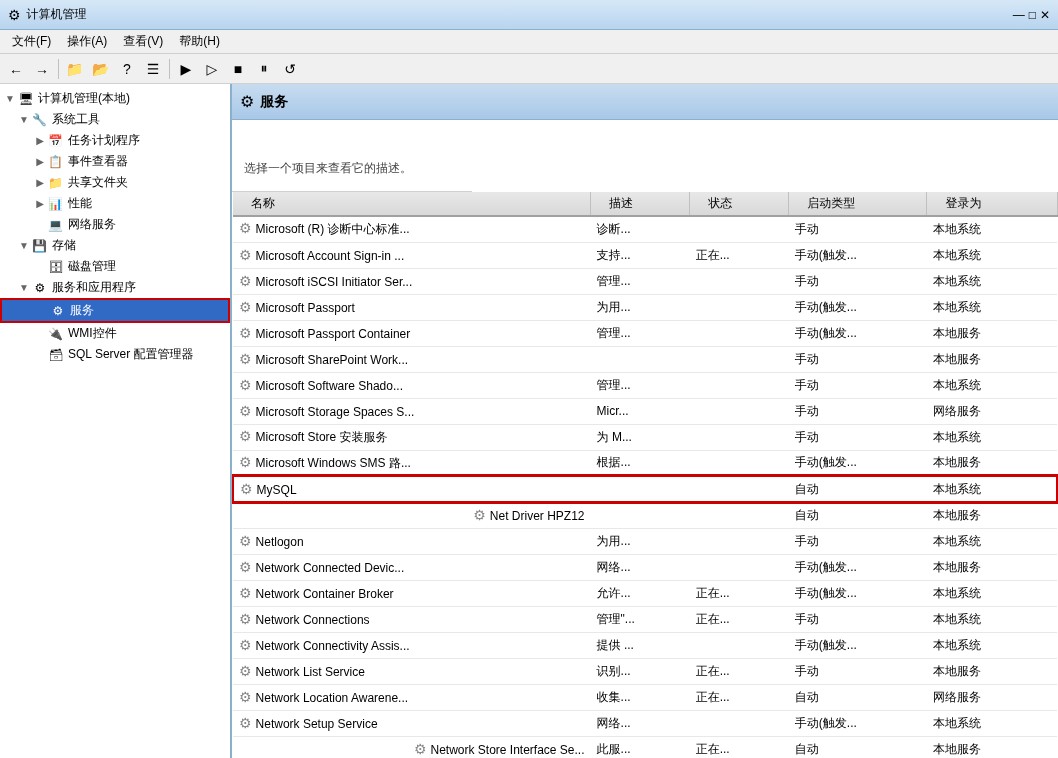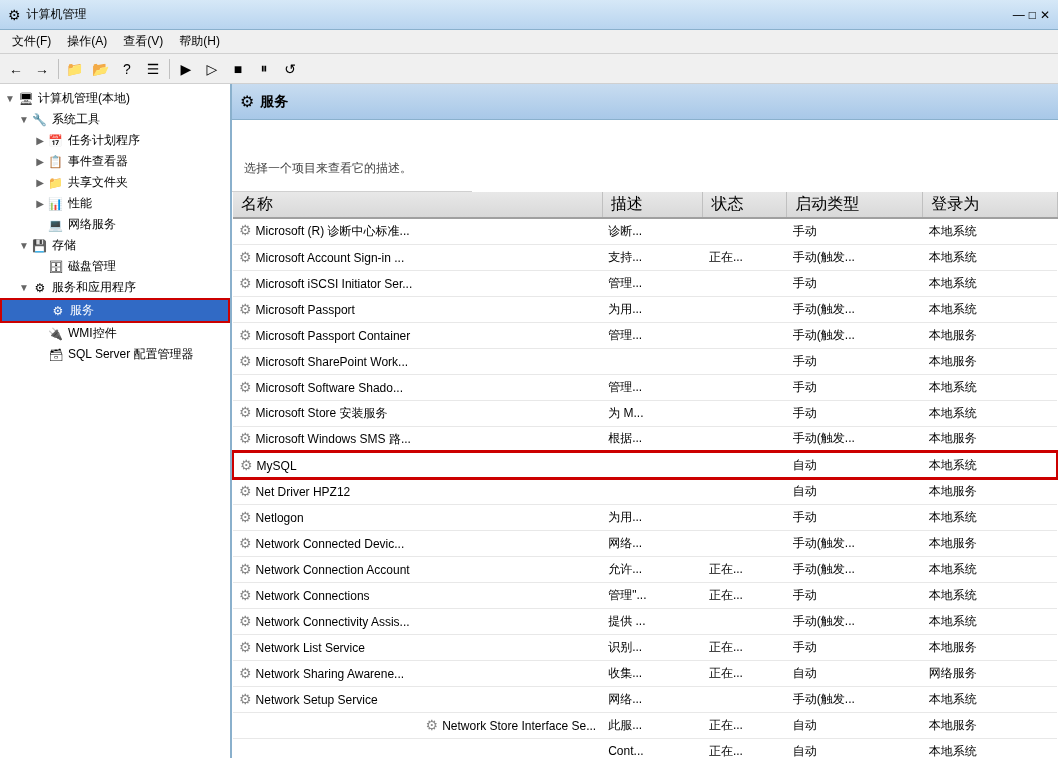--- a/index.html
+++ b/index.html
@@ -119,22 +119,22 @@
     .services-table {
       width: 100%;
       border-collapse: collapse;
     }
     .services-table thead tr {
       background: linear-gradient(to bottom, #e8e8e8, #d8d8d8);
       height: 24px;
     }
     .services-table thead th {
       text-align: left;
-      padding: 2px 8px;
-      font-size: 16px;
+      padding: 2px 18px;
+      font-size: 12px;
       font-weight: normal;
       border-right: 1px solid #c0c0c0;
       border-bottom: 2px solid #a0a0a0;
       color: #000;
       cursor: pointer;
       white-space: nowrap;
     }
     .col-name { width: 220px; }
     .col-desc { width: 60px; }
     .col-status { width: 50px; margin-left: 36px; }
@@ -360,20 +360,27 @@
               <td>本地服务</td>
             </tr>
             <tr>
               <td style="overflow: hidden; text-overflow: ellipsis; white-space: nowrap;"><span style="color:#888;font-size:14px;margin-right:4px;">⚙</span><span>Microsoft Software Shado...</span></td>
               <td>管理...</td>
               <td></td>
               <td>手动</td>
               <td>本地系统</td>
             </tr>
             <tr>
+              <td style="overflow: hidden; text-overflow: ellipsis; white-space: nowrap;"><span style="color:#888;font-size:14px;margin-right:4px;">⚙</span><span>Microsoft Storage Spaces S...</span></td>
+              <td>Micr...</td>
+              <td></td>
+              <td>手动</td>
+              <td>网络服务</td>
+            </tr>
+            <tr>
               <td style="overflow: hidden; text-overflow: ellipsis; white-space: nowrap;"><span style="color:#888;font-size:14px;margin-right:4px;">⚙</span><span>Microsoft Store 安装服务</span></td>
               <td>为 M...</td>
               <td></td>
               <td>手动</td>
               <td>本地系统</td>
             </tr>
             <tr>
               <td style="overflow: hidden; text-overflow: ellipsis; white-space: nowrap;"><span style="color:#888;font-size:14px;margin-right:4px;">⚙</span><span>Microsoft Windows SMS 路...</span></td>
               <td>根据...</td>
               <td></td>
@@ -381,42 +388,42 @@
               <td>本地服务</td>
             </tr>
             <tr style="border: 2px solid rgb(204, 0, 0); background: rgb(255, 255, 255); outline: rgb(204, 0, 0) solid 2px; padding-left: 14px;">
               <td style="overflow: hidden; text-overflow: ellipsis; white-space: nowrap;"><span style="color:#888;font-size:14px;margin-right:4px;">⚙</span><span>MySQL</span></td>
               <td></td>
               <td></td>
               <td>自动</td>
               <td>本地系统</td>
             </tr>
             <tr>
-              <td style="overflow: hidden; text-overflow: ellipsis; white-space: nowrap;"><span style="color:#888;font-size:14px;margin-right:4px;">⚙</span><span>Net Driver HPZ12</span></td>
+              <td style="overflow: hidden; text-overflow: ellipsis; white-space: nowrap; text-align: right;"><span style="color:#888;font-size:14px;margin-right:4px;">⚙</span><span>Net Driver HPZ12</span></td>
               <td></td>
               <td></td>
               <td>自动</td>
               <td>本地服务</td>
             </tr>
             <tr>
               <td style="overflow: hidden; text-overflow: ellipsis; white-space: nowrap;"><span style="color:#888;font-size:14px;margin-right:4px;">⚙</span><span>Netlogon</span></td>
               <td>为用...</td>
               <td></td>
               <td>手动</td>
               <td>本地系统</td>
             </tr>
             <tr>
               <td style="overflow: hidden; text-overflow: ellipsis; white-space: nowrap;"><span style="color:#888;font-size:14px;margin-right:4px;">⚙</span><span>Network Connected Devic...</span></td>
               <td>网络...</td>
               <td></td>
               <td>手动(触发...</td>
               <td>本地服务</td>
             </tr>
             <tr>
-              <td style="overflow: hidden; text-overflow: ellipsis; white-space: nowrap;"><span style="color:#888;font-size:14px;margin-right:4px;">⚙</span><span>Network Connection Account</span></td>
+              <td style="overflow: hidden; text-overflow: ellipsis; white-space: nowrap;"><span style="color:#888;font-size:14px;margin-right:4px;">⚙</span><span>Network Container Broker</span></td>
               <td>允许...</td>
               <td>正在...</td>
               <td>手动(触发...</td>
               <td>本地系统</td>
             </tr>
             <tr>
               <td style="overflow: hidden; text-overflow: ellipsis; white-space: nowrap;"><span style="color:#888;font-size:14px;margin-right:4px;">⚙</span><span>Network Connections</span></td>
               <td>管理"...</td>
               <td>正在...</td>
               <td>手动</td>
@@ -430,21 +437,21 @@
               <td>本地系统</td>
             </tr>
             <tr>
               <td style="overflow: hidden; text-overflow: ellipsis; white-space: nowrap;"><span style="color:#888;font-size:14px;margin-right:4px;">⚙</span><span>Network List Service</span></td>
               <td>识别...</td>
               <td>正在...</td>
               <td>手动</td>
               <td>本地服务</td>
             </tr>
             <tr>
-              <td style="overflow: hidden; text-overflow: ellipsis; white-space: nowrap;"><span style="color:#888;font-size:14px;margin-right:4px;">⚙</span><span>Network Sharing Awarene...</span></td>
+              <td style="overflow: hidden; text-overflow: ellipsis; white-space: nowrap;"><span style="color:#888;font-size:14px;margin-right:4px;">⚙</span><span>Network Location Awarene...</span></td>
               <td>收集...</td>
               <td>正在...</td>
               <td>自动</td>
               <td>网络服务</td>
             </tr>
             <tr>
               <td style="overflow: hidden; text-overflow: ellipsis; white-space: nowrap;"><span style="color:#888;font-size:14px;margin-right:4px;">⚙</span><span>Network Setup Service</span></td>
               <td>网络...</td>
               <td></td>
               <td>手动(触发...</td>

